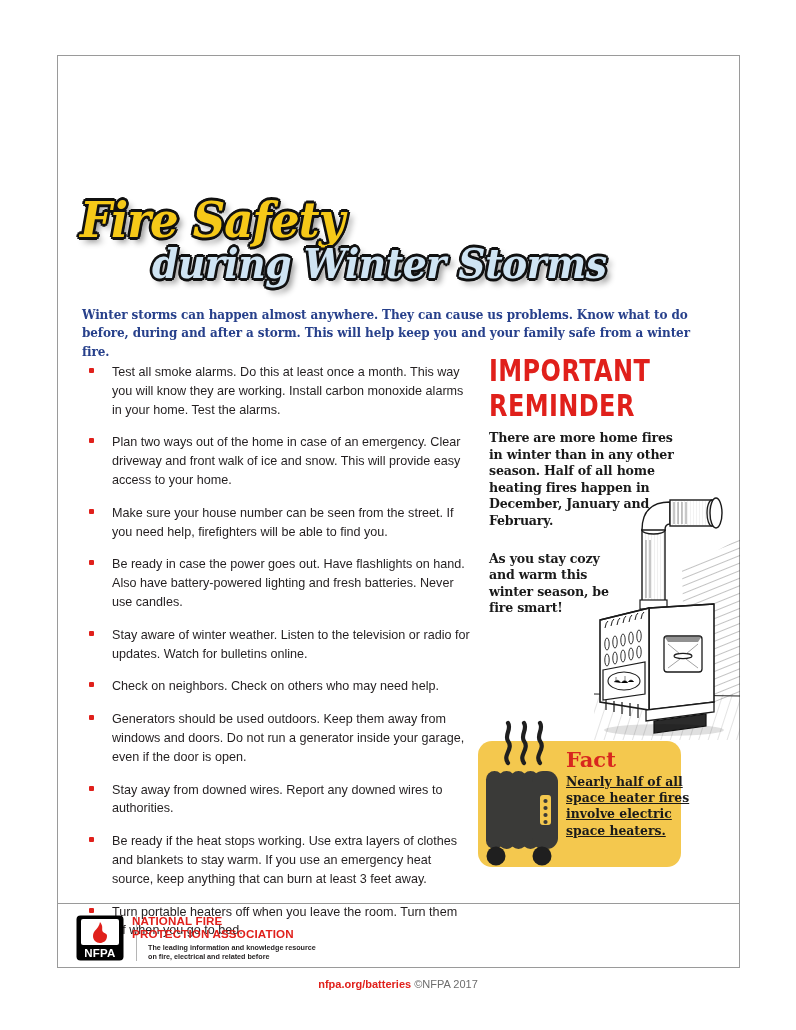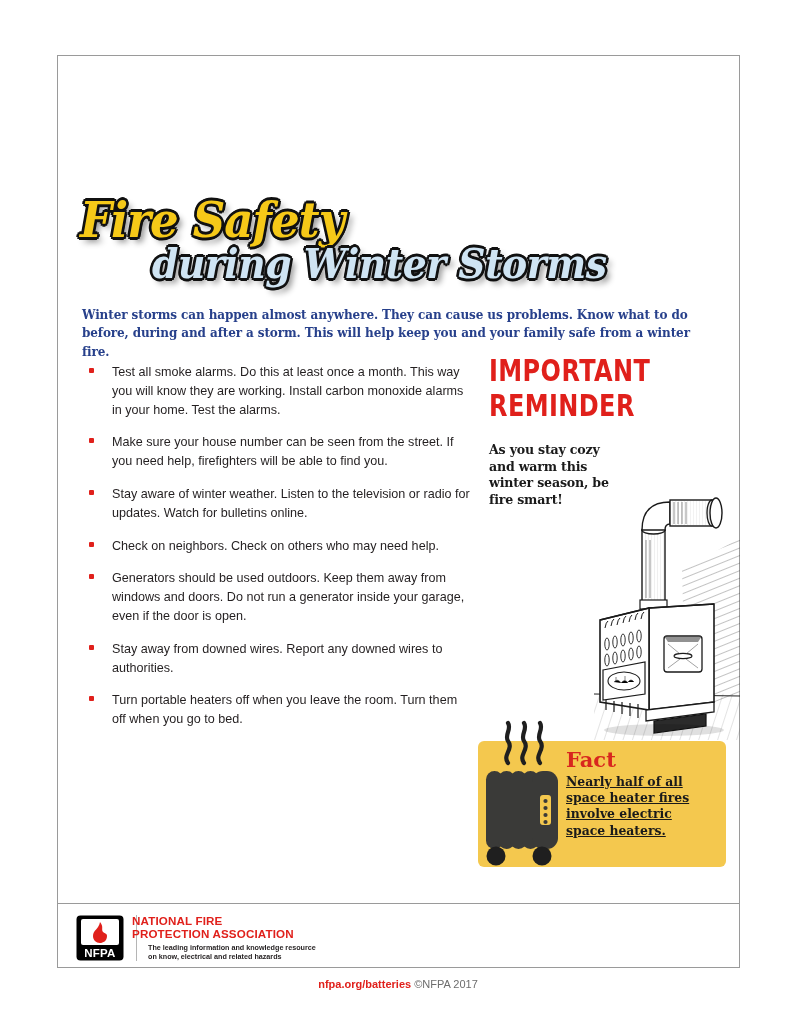--- a/index.html
+++ b/index.html
@@ -117,22 +117,22 @@
     font-family:"DejaVu Serif", serif;font-weight:700;
     font-size:12.6px;line-height:16.6px;color:#1a1a1a;margin-top:9px;width:197px;letter-spacing:-.2px;
   }
   .rem-body.p2{margin-top:21px;width:126px;}
 
   
   .stove{position:absolute;left:594px;top:478px;width:146px;height:262px;overflow:hidden;}
 
   
   .factbox{
-    position:absolute;left:478px;top:741px;width:248px;height:126px;
-    background:#F4C84E;border-radius:6px;
+    position:absolute;left:478px;top:741px;width:203px;height:126px;
+    background:#F4C84E;border-radius:14px;
   }
   .fact-head{
     position:absolute;left:88px;top:8px;
     font-family:"DejaVu Serif", serif;font-weight:700;font-size:21px;line-height:22px;color:#D8261E;
   }
   .fact-body{
     position:absolute;left:88px;top:33px;width:138px;
     font-family:"DejaVu Serif", serif;font-weight:700;font-size:12.4px;line-height:16.2px;color:#1a1a1a;text-decoration:underline;
   }
   .heater{position:absolute;left:2px;top:-26px;width:92px;height:152px;}
@@ -214,49 +214,62 @@
 
   <div class="intro">Winter storms can happen almost anywhere. They can cause us problems. Know what to do before, during and after a storm. This will help keep you and your family safe from a winter fire.</div>
 
   <div class="bullets">
     <div class="bullet">
       <span class="dot"></span>
       <span class="btxt">Test all smoke alarms. Do this at least once a month. This way you will know they are working. Install carbon monoxide alarms in your home. Test the alarms.</span>
     </div>
     <div class="bullet">
       <span class="dot"></span>
+      <span class="btxt">Plan two ways out of the home in case of an emergency. Clear driveway and front walk of ice and snow. This will provide easy access to your home.</span>
+    </div>
+    <div class="bullet">
+      <span class="dot"></span>
       <span class="btxt">Make sure your house number can be seen from the street. If you need help, firefighters will be able to find you.</span>
     </div>
     <div class="bullet">
       <span class="dot"></span>
+      <span class="btxt">Be ready in case the power goes out. Have flashlights on hand. Also have battery-powered lighting and fresh batteries. Never use candles.</span>
+    </div>
+    <div class="bullet">
+      <span class="dot"></span>
       <span class="btxt">Stay aware of winter weather. Listen to the television or radio for updates. Watch for bulletins online.</span>
     </div>
     <div class="bullet">
       <span class="dot"></span>
       <span class="btxt">Check on neighbors. Check on others who may need help.</span>
     </div>
     <div class="bullet">
       <span class="dot"></span>
       <span class="btxt">Generators should be used outdoors. Keep them away from windows and doors. Do not run a generator inside your garage, even if the door is open.</span>
     </div>
     <div class="bullet">
       <span class="dot"></span>
       <span class="btxt">Stay away from downed wires. Report any downed wires to authorities.</span>
+    </div>
+    <div class="bullet">
+      <span class="dot"></span>
+      <span class="btxt">Be ready if the heat stops working. Use extra layers of clothes and blankets to stay warm. If you use an emergency heat source, keep anything that can burn at least 3 feet away.</span>
     </div>
     <div class="bullet">
       <span class="dot"></span>
       <span class="btxt">Turn portable heaters off when you leave the room. Turn them off when you go to bed.</span>
     </div>
   </div>
 
   <div class="rightcol">
     <div class="reminder-title">
       <span>IMPORTANT</span>
       <span class="l2">REMINDER</span>
     </div>
+    <div class="rem-body">There are more home fires in winter than in any other season. Half of all home heating fires happen in December, January and February.</div>
     <div class="rem-body p2">As you stay cozy and warm this winter season, be fire smart!</div>
   </div>
 
   <div class="stove">
     <svg viewBox="0 0 146 262" width="146" height="262">
       <defs>
         <pattern id="hatchWall" width="7" height="7" patternUnits="userSpaceOnUse" patternTransform="rotate(68)">
           <line x1="0" y1="0" x2="0" y2="7" stroke="#333" stroke-width="0.7"></line>
         </pattern>
         <pattern id="hatchFloor" width="9" height="9" patternUnits="userSpaceOnUse" patternTransform="rotate(18)">
@@ -397,21 +410,21 @@
         <text x="24" y="41.5" text-anchor="middle" fill="#fff" font-family="Liberation Sans, sans-serif" font-size="11.5" font-weight="bold" letter-spacing="0.2">NFPA</text>
       </svg>
     </div>
     <div class="logo-rule"></div>
     <div class="org1">
       <div>NATIONAL FIRE</div>
       <div>PROTECTION ASSOCIATION</div>
     </div>
     <div class="tagline">
       <div>The leading information and knowledge resource</div>
-      <div>on know, electrical and related hazards</div>
+      <div>on fire, electrical and related before</div>
     </div>
   </div>
 
   <div class="bottombar">
     <span class="bb-url">nfpa.org/batteries</span>
     <span class="bb-cp">©NFPA 2017</span>
   </div>
 
 </div>
 

